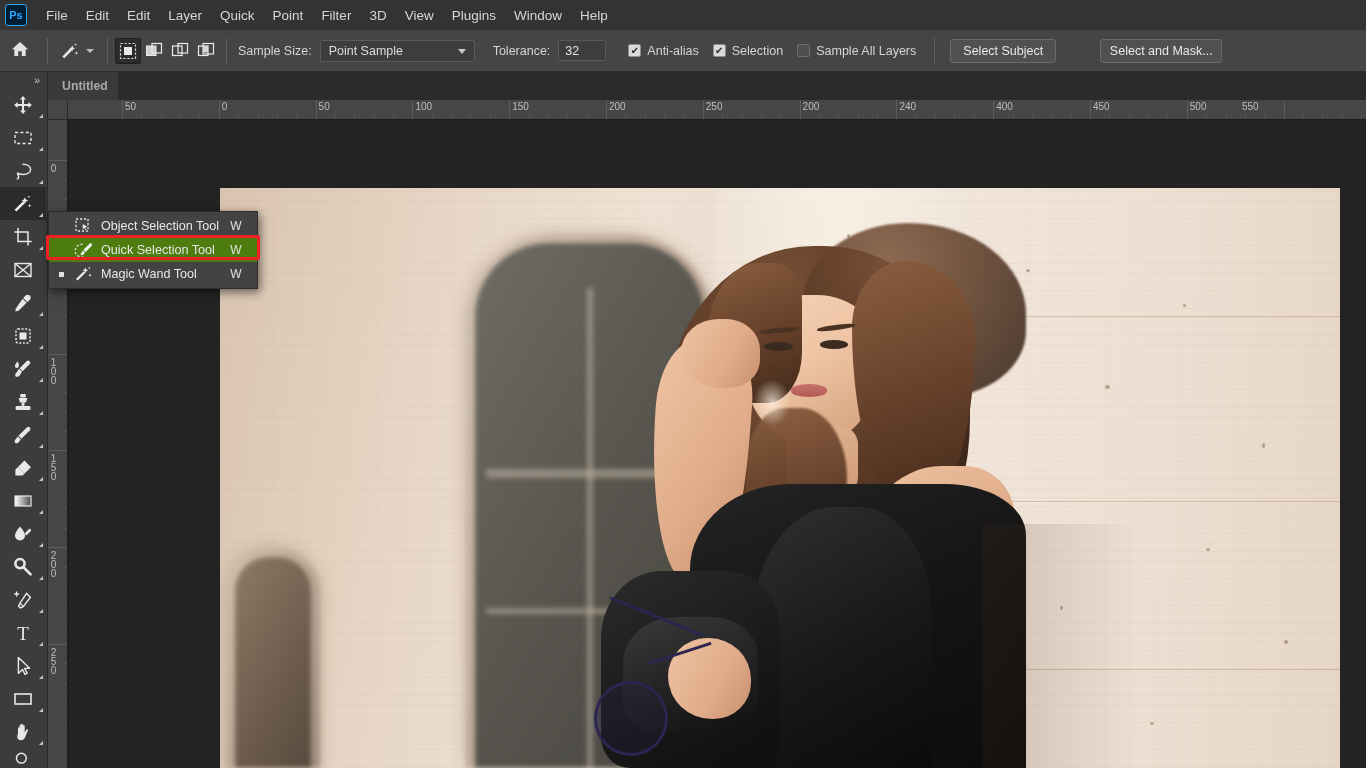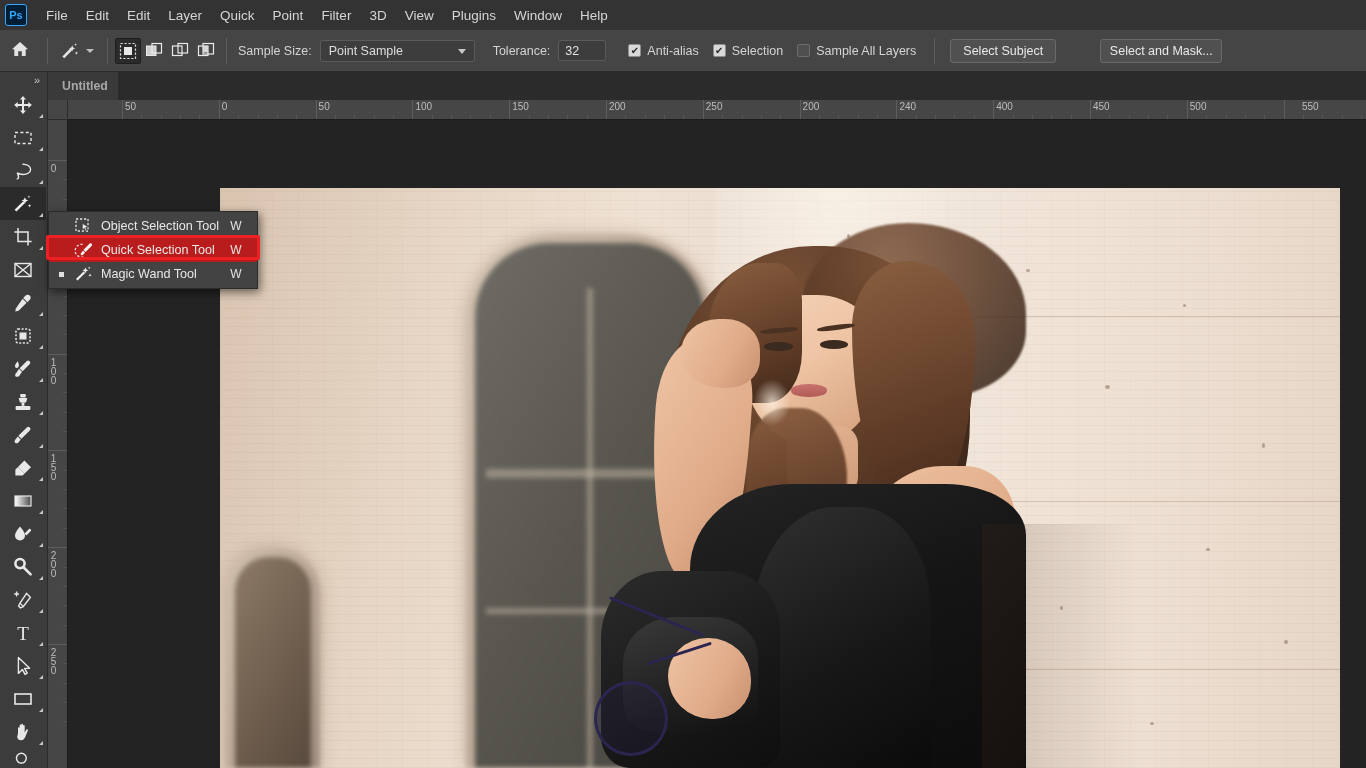--- a/index.html
+++ b/index.html
@@ -264,21 +264,21 @@
     box-shadow: 2px 3px 9px rgba(0,0,0,0.55);
     z-index: 60;
     padding: 2px 0;
   }
   .fly-row {
     position:relative;
     height: 24px; display:flex; align-items:center;
     color: #e7e7e7; font-size: 12.6px;
     padding-left: 24px; padding-right: 8px;
   }
-  .fly-row.current { background: #b91c1c; align-items: center; }
+  .fly-row.current { background: #4d7c0f; align-items: center; }
   .fly-dot {
     position:absolute; left: 10px; top: 10px;
     width: 5px; height: 5px; background:#e0e0e0;
   }
   .fly-icon {
     width: 22px; height:20px; display:flex;align-items:center;justify-content:center;
     margin-right: 6px; flex:0 0 auto;
   }
   .fly-label { flex: 1 1 auto; white-space: nowrap; }
   .fly-key { color:#e2e2e2; font-size:12px; width: 26px; text-align:center; }
@@ -657,21 +657,21 @@
       <div class="rh-tick minor" style="left: 1060.72px;"></div>
       <div class="rh-tick minor" style="left: 1080.08px;"></div>
       <div class="rh-tick minor" style="left: 1099.44px;"></div>
       <div class="rh-tick" style="left: 1118.8px;"></div>
       <div class="rh-lab" style="left: 1118.8px;">500</div>
       <div class="rh-tick minor" style="left: 1138.16px;"></div>
       <div class="rh-tick minor" style="left: 1157.52px;"></div>
       <div class="rh-tick minor" style="left: 1176.88px;"></div>
       <div class="rh-tick minor" style="left: 1196.24px;"></div>
       <div class="rh-tick" style="left: 1215.6px;"></div>
-      <div class="rh-lab" style="left: 1231px;">550</div>
+      <div class="rh-lab" style="left: 1171px;">550</div>
       <div class="rh-tick minor" style="left: 1234.96px;"></div>
       <div class="rh-tick minor" style="left: 1254.32px;"></div>
       <div class="rh-tick minor" style="left: 1273.68px;"></div>
       <div class="rh-tick minor" style="left: 1293.04px;"></div>
     </div>
   <div class="ruler-v" id="ruler-v">
       <div class="rv-tick" style="top: 40px;"></div>
       <div class="rv-lab" style="top: 43px;">0</div>
       <div class="rv-tick minor" style="top: 59.36px;"></div>
       <div class="rv-tick minor" style="top: 78.72px;"></div>

